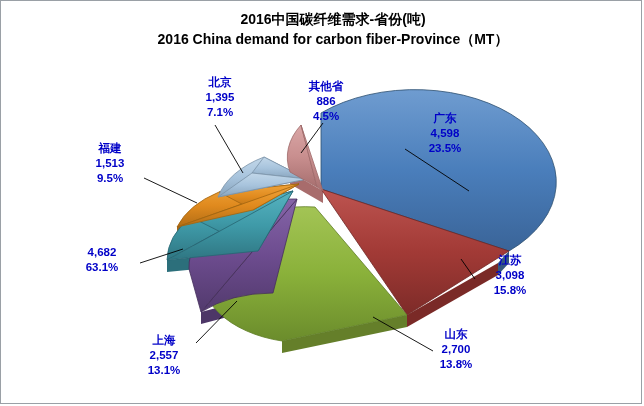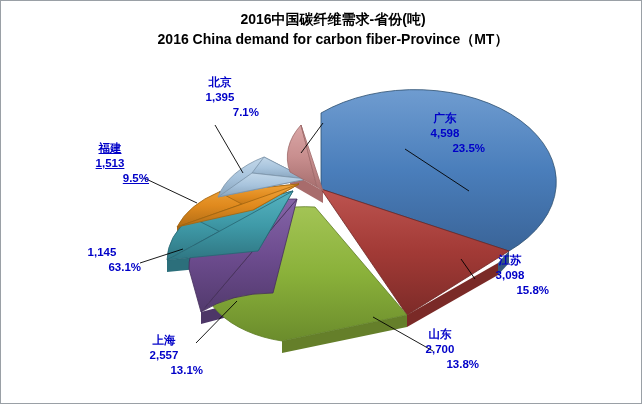--- a/index.html
+++ b/index.html
@@ -35,21 +35,21 @@
     position:absolute;
     font-size:11.5px;
     font-weight:bold;
     line-height:15px;
     color:#0000c8;
     white-space:nowrap;
     text-align:center;
   }
   .label .name{display:block;}
   .label .val{display:block;text-align:center;}
-  .label .pct{display:block;text-align:right;}
+  .label .pct{display:block;}
   svg{display:block;}
 </style>
 </head>
 <body>
 
 <div id="frame">
 
   <div class="title-block">
     <div class="title-line">2016中国碳纤维需求-省份(吨)</div>
     <div class="title-line">2016 China demand for carbon fiber-Province（MT）</div>
@@ -163,43 +163,48 @@
     <span class="val">4,598</span>
     <span class="pct">23.5%</span>
   </div>
 
   <div class="label" style="left:470px;top:252px;width:78px;">
     <span class="name">江苏</span>
     <span class="val">3,098</span>
     <span class="pct">15.8%</span>
   </div>
 
-  <div class="label" style="left:400px;top:326px;width:78px;">
+  <div class="label" style="left:416px;top:326px;width:78px;">
     <span class="name">山东</span>
     <span class="val">2,700</span>
     <span class="pct">13.8%</span>
   </div>
 
   <div class="label" style="left:124px;top:332px;width:78px;">
     <span class="name">上海</span>
     <span class="val">2,557</span>
     <span class="pct">13.1%</span>
   </div>
 
   <div class="label" style="left:62px;top:244px;width:78px;">
-    <span class="val">1,145</span>
+    <span class="val">4,682</span>
     <span class="pct">63.1%</span>
   </div>
 
-  <div class="label" style="left:70px;top:140px;width:78px;text-decoration:underline;">
+  <div class="label" style="left:70px;top:140px;width:78px;">
     <span class="name">福建</span>
     <span class="val">1,513</span>
     <span class="pct">9.5%</span>
   </div>
 
   <div class="label" style="left:180px;top:74px;width:78px;">
     <span class="name">北京</span>
     <span class="val">1,395</span>
     <span class="pct">7.1%</span>
   </div>
 
+  <div class="label" style="left:286px;top:78px;width:78px;">
+    <span class="name">其他省</span>
+    <span class="val">886</span>
+    <span class="pct">4.5%</span>
+  </div>
 
 </div>
 
 </body></html>

